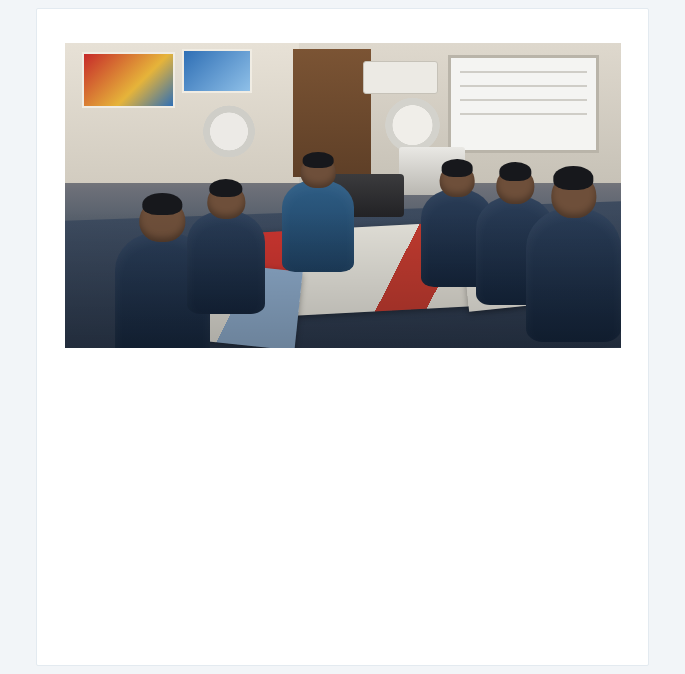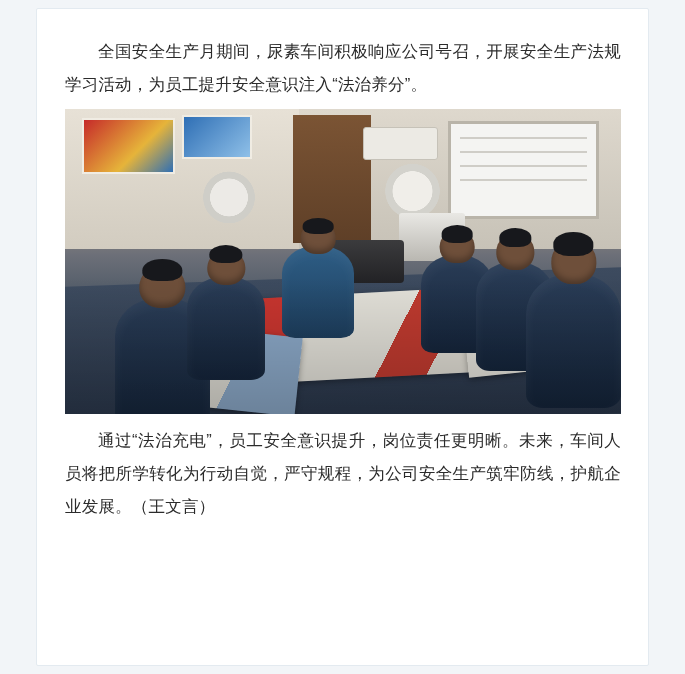--- a/index.html
+++ b/index.html
@@ -181,21 +181,20 @@
 </head>
 <body>
 
 <div class="page">
 
   <div class="accent-bar"></div>
 
   <div class="article-card">
     <div class="content">
 
-      <p class="para">全国安全生产月期间，尿素车间积极响应公司号召，开展安全生产法规学习活动，为员工提升安全意识注入“法治养分”。</p>
 
       <div class="figure">
         <div class="photo">
           <div class="wall-left"></div>
           <div class="wall-right"></div>
           <div class="door"></div>
           <div class="poster-a"></div>
           <div class="poster-b"></div>
           <div class="whiteboard"></div>
           <div class="ac-unit"></div>
@@ -222,18 +221,17 @@
           <div class="person p5">
               <span class="head"></span>
             </div>
           <div class="person p6">
               <span class="head"></span>
             </div>
           <div class="photo-shade"></div>
         </div>
       </div>
 
-      <p class="para">通过“法治充电”，员工安全意识提升，岗位责任更明晰。未来，车间人员将把所学转化为行动自觉，严守规程，为公司安全生产筑牢防线，护航企业发展。（王文言）</p>
 
     </div>
   </div>
 
 </div>
 
 </body></html>

